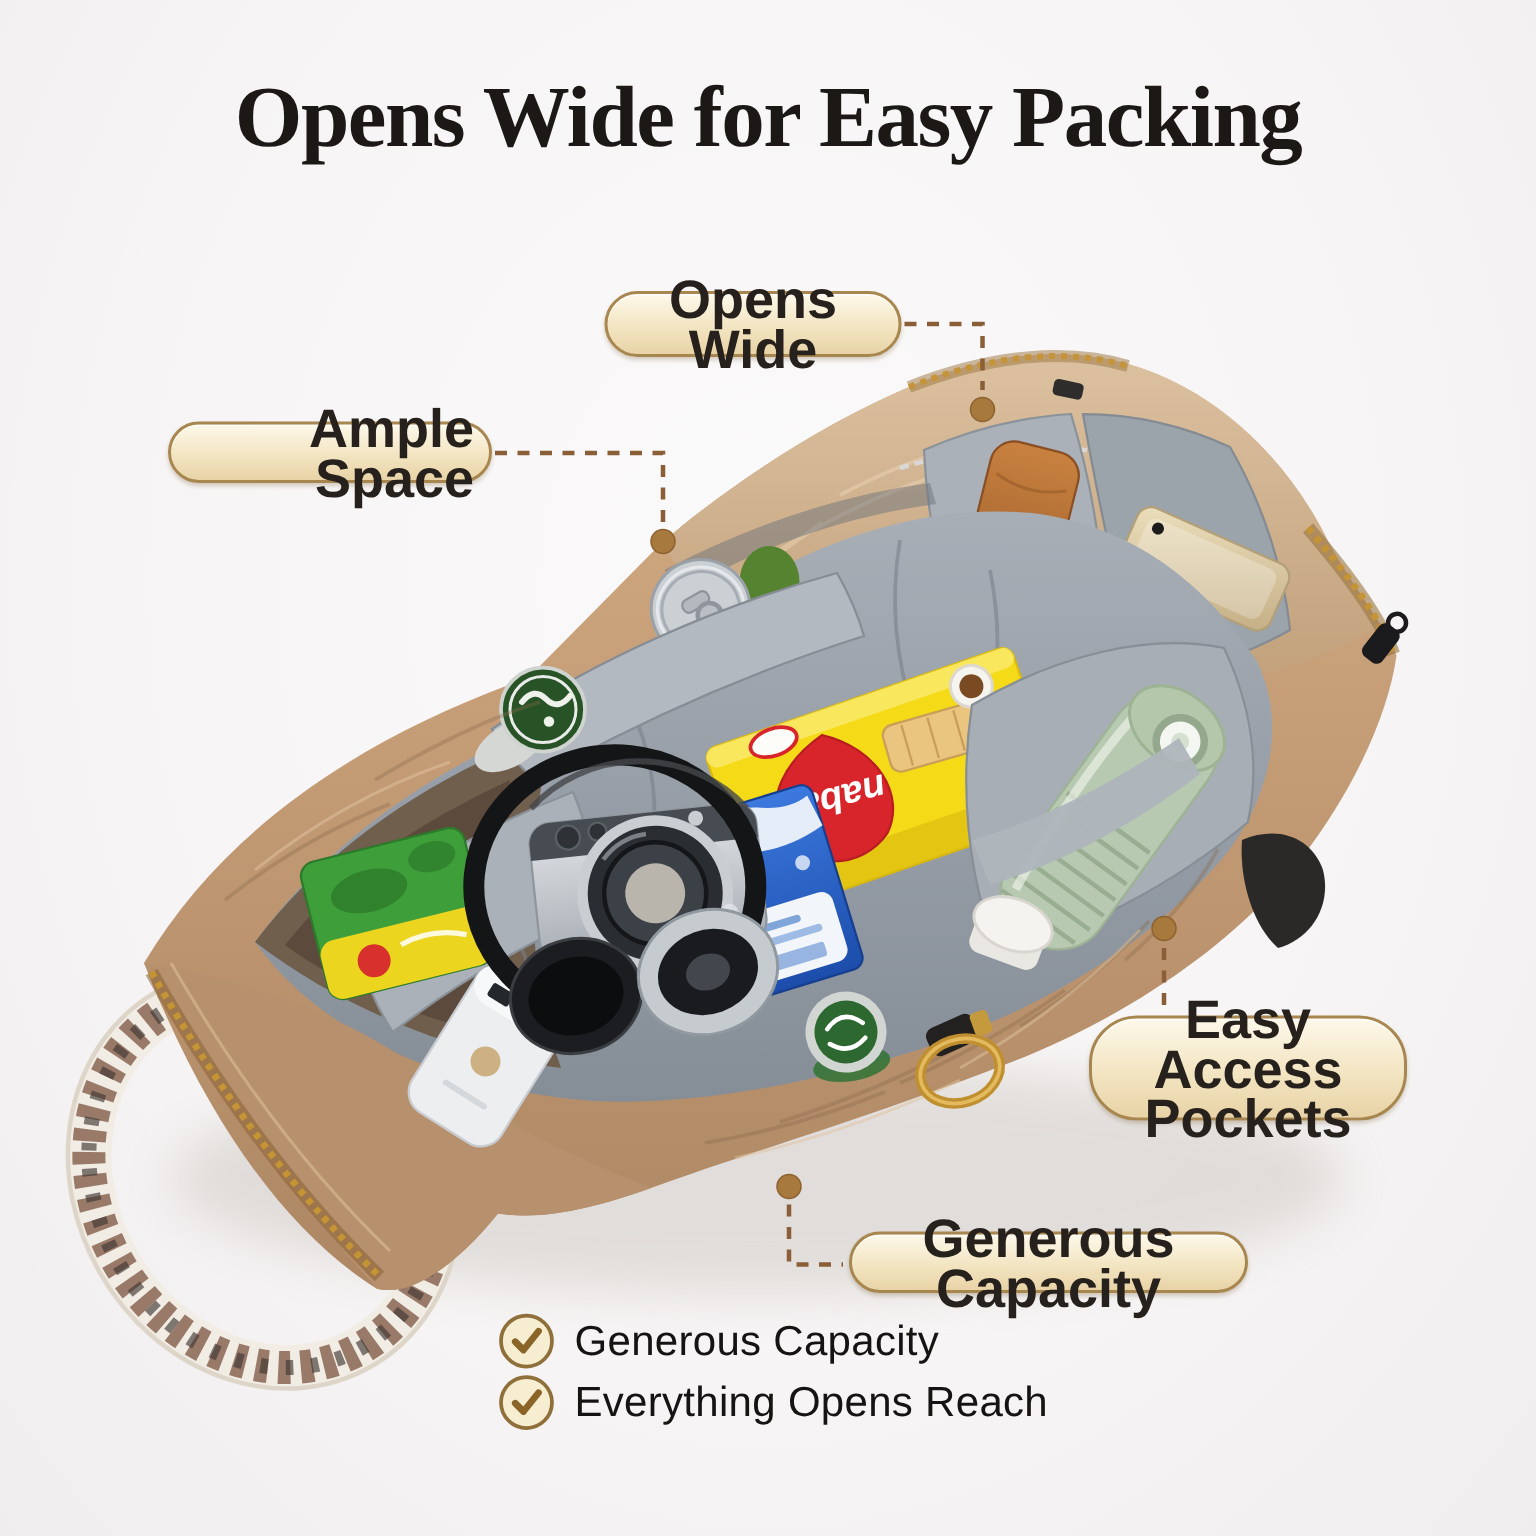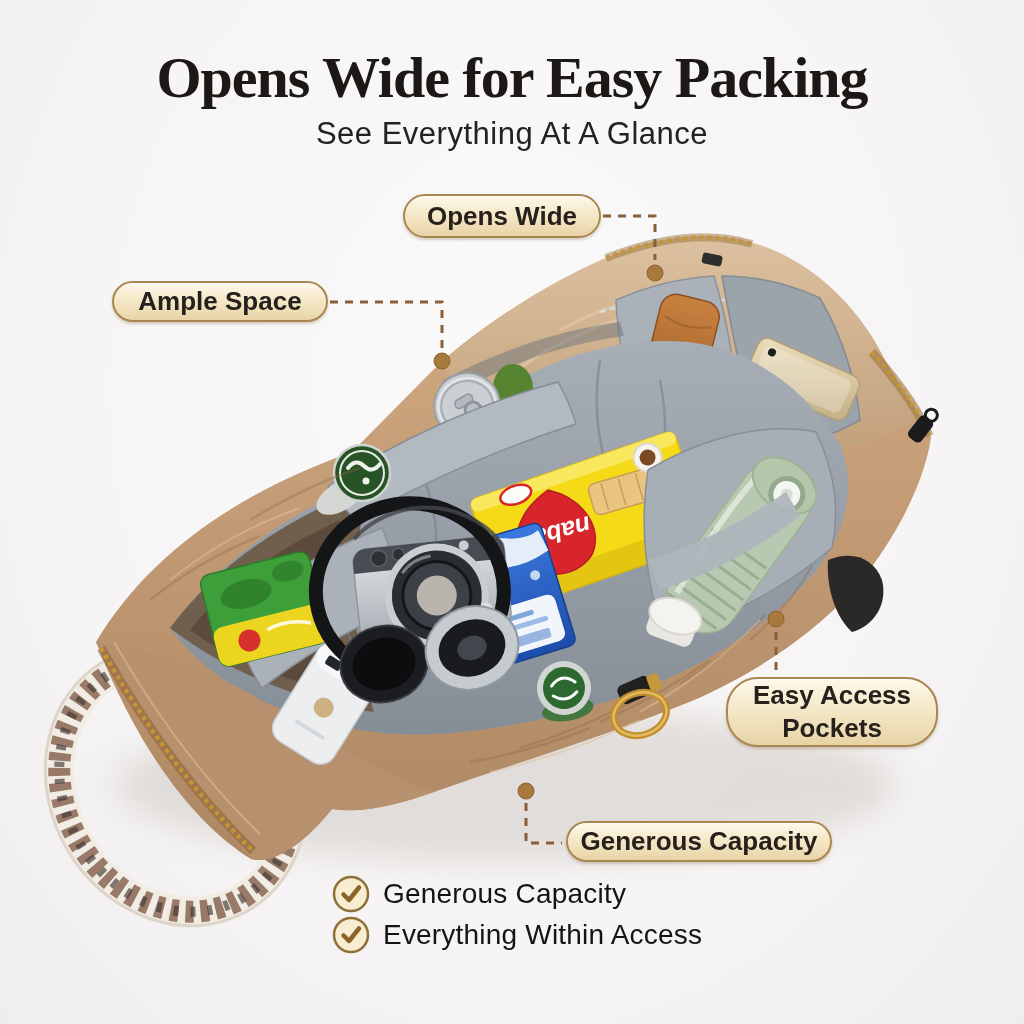--- a/index.html
+++ b/index.html
@@ -17,21 +17,21 @@
   .page-subtitle{
     position:absolute;left:0;top:116px;width:1024px;text-align:center;z-index:2;
     font-size:31px;font-weight:400;letter-spacing:.5px;color:#232220;
   }
   .callout{
     position:absolute;z-index:3;box-sizing:border-box;
     display:flex;align-items:center;justify-content:center;text-align:center;
     background:linear-gradient(180deg,#fdf8ea 0%,#f3e5c2 55%,#e8d3a6 100%);
     border:2px solid #a8864f;border-radius:22px;
     box-shadow:0 2px 3px rgba(120,90,45,.28), inset 0 1px 0 rgba(255,255,255,.8);
-    font-size:26px;font-weight:600;color:#26211c;line-height:33px;padding:0 10px;
+    font-size:36px;font-weight:600;color:#26211c;line-height:33px;padding:0 10px;
   }
   .callout.opens-wide{left:403px;top:194px;width:198px;height:44px;}
   .callout.ample-space{left:112px;top:281px;width:216px;height:41px;text-align:right;}
   .callout.easy-access{left:726px;top:677px;width:212px;height:70px;border-radius:32px;}
   .callout.generous-capacity{left:566px;top:821px;width:266px;height:41px;}
   .checklist{position:absolute;left:332px;top:875px;z-index:3;display:flex;flex-direction:column;gap:3px;}
   .check-row{display:flex;align-items:center;height:38px;}
   .check-row .txt{margin-left:13px;font-size:28px;font-weight:500;color:#161412;letter-spacing:.2px;}
 </style>
 </head>
@@ -304,37 +304,36 @@
     </g>
     <g fill="#a8793c" stroke="#8c6230" stroke-width="1">
       <circle cx="655" cy="273" r="8"></circle>
       <circle cx="442" cy="361" r="8"></circle>
       <circle cx="776" cy="619" r="8"></circle>
       <circle cx="526" cy="791" r="8"></circle>
     </g>
   </svg>
 
   <div class="page-title">Opens Wide for Easy Packing</div>
-  <div class="page-subtitle">See Everything At A Glance</div>
 
   <div class="callout opens-wide">Opens Wide</div>
   <div class="callout ample-space">Ample Space</div>
   <div class="callout easy-access">Easy Access Pockets</div>
   <div class="callout generous-capacity">Generous Capacity</div>
 
   <div class="checklist">
     <div class="check-row">
       <svg width="38" height="38" viewBox="0 0 38 38">
         <circle cx="19" cy="19" r="17" fill="#f7eed2" stroke="#8f6f3a" stroke-width="2.5"></circle>
         <path d="M 11.5 19.5 L 17 25 L 27 12.5" stroke="#8a6527" stroke-width="4.5" fill="none" stroke-linecap="round" stroke-linejoin="round"></path>
       </svg>
       <span class="txt">Generous Capacity</span>
     </div>
     <div class="check-row">
       <svg width="38" height="38" viewBox="0 0 38 38">
         <circle cx="19" cy="19" r="17" fill="#f7eed2" stroke="#8f6f3a" stroke-width="2.5"></circle>
         <path d="M 11.5 19.5 L 17 25 L 27 12.5" stroke="#8a6527" stroke-width="4.5" fill="none" stroke-linecap="round" stroke-linejoin="round"></path>
       </svg>
-      <span class="txt">Everything Within Access</span>
+      <span class="txt">Everything Opens Reach</span>
     </div>
   </div>
 
 </div>
 
 </body></html>

